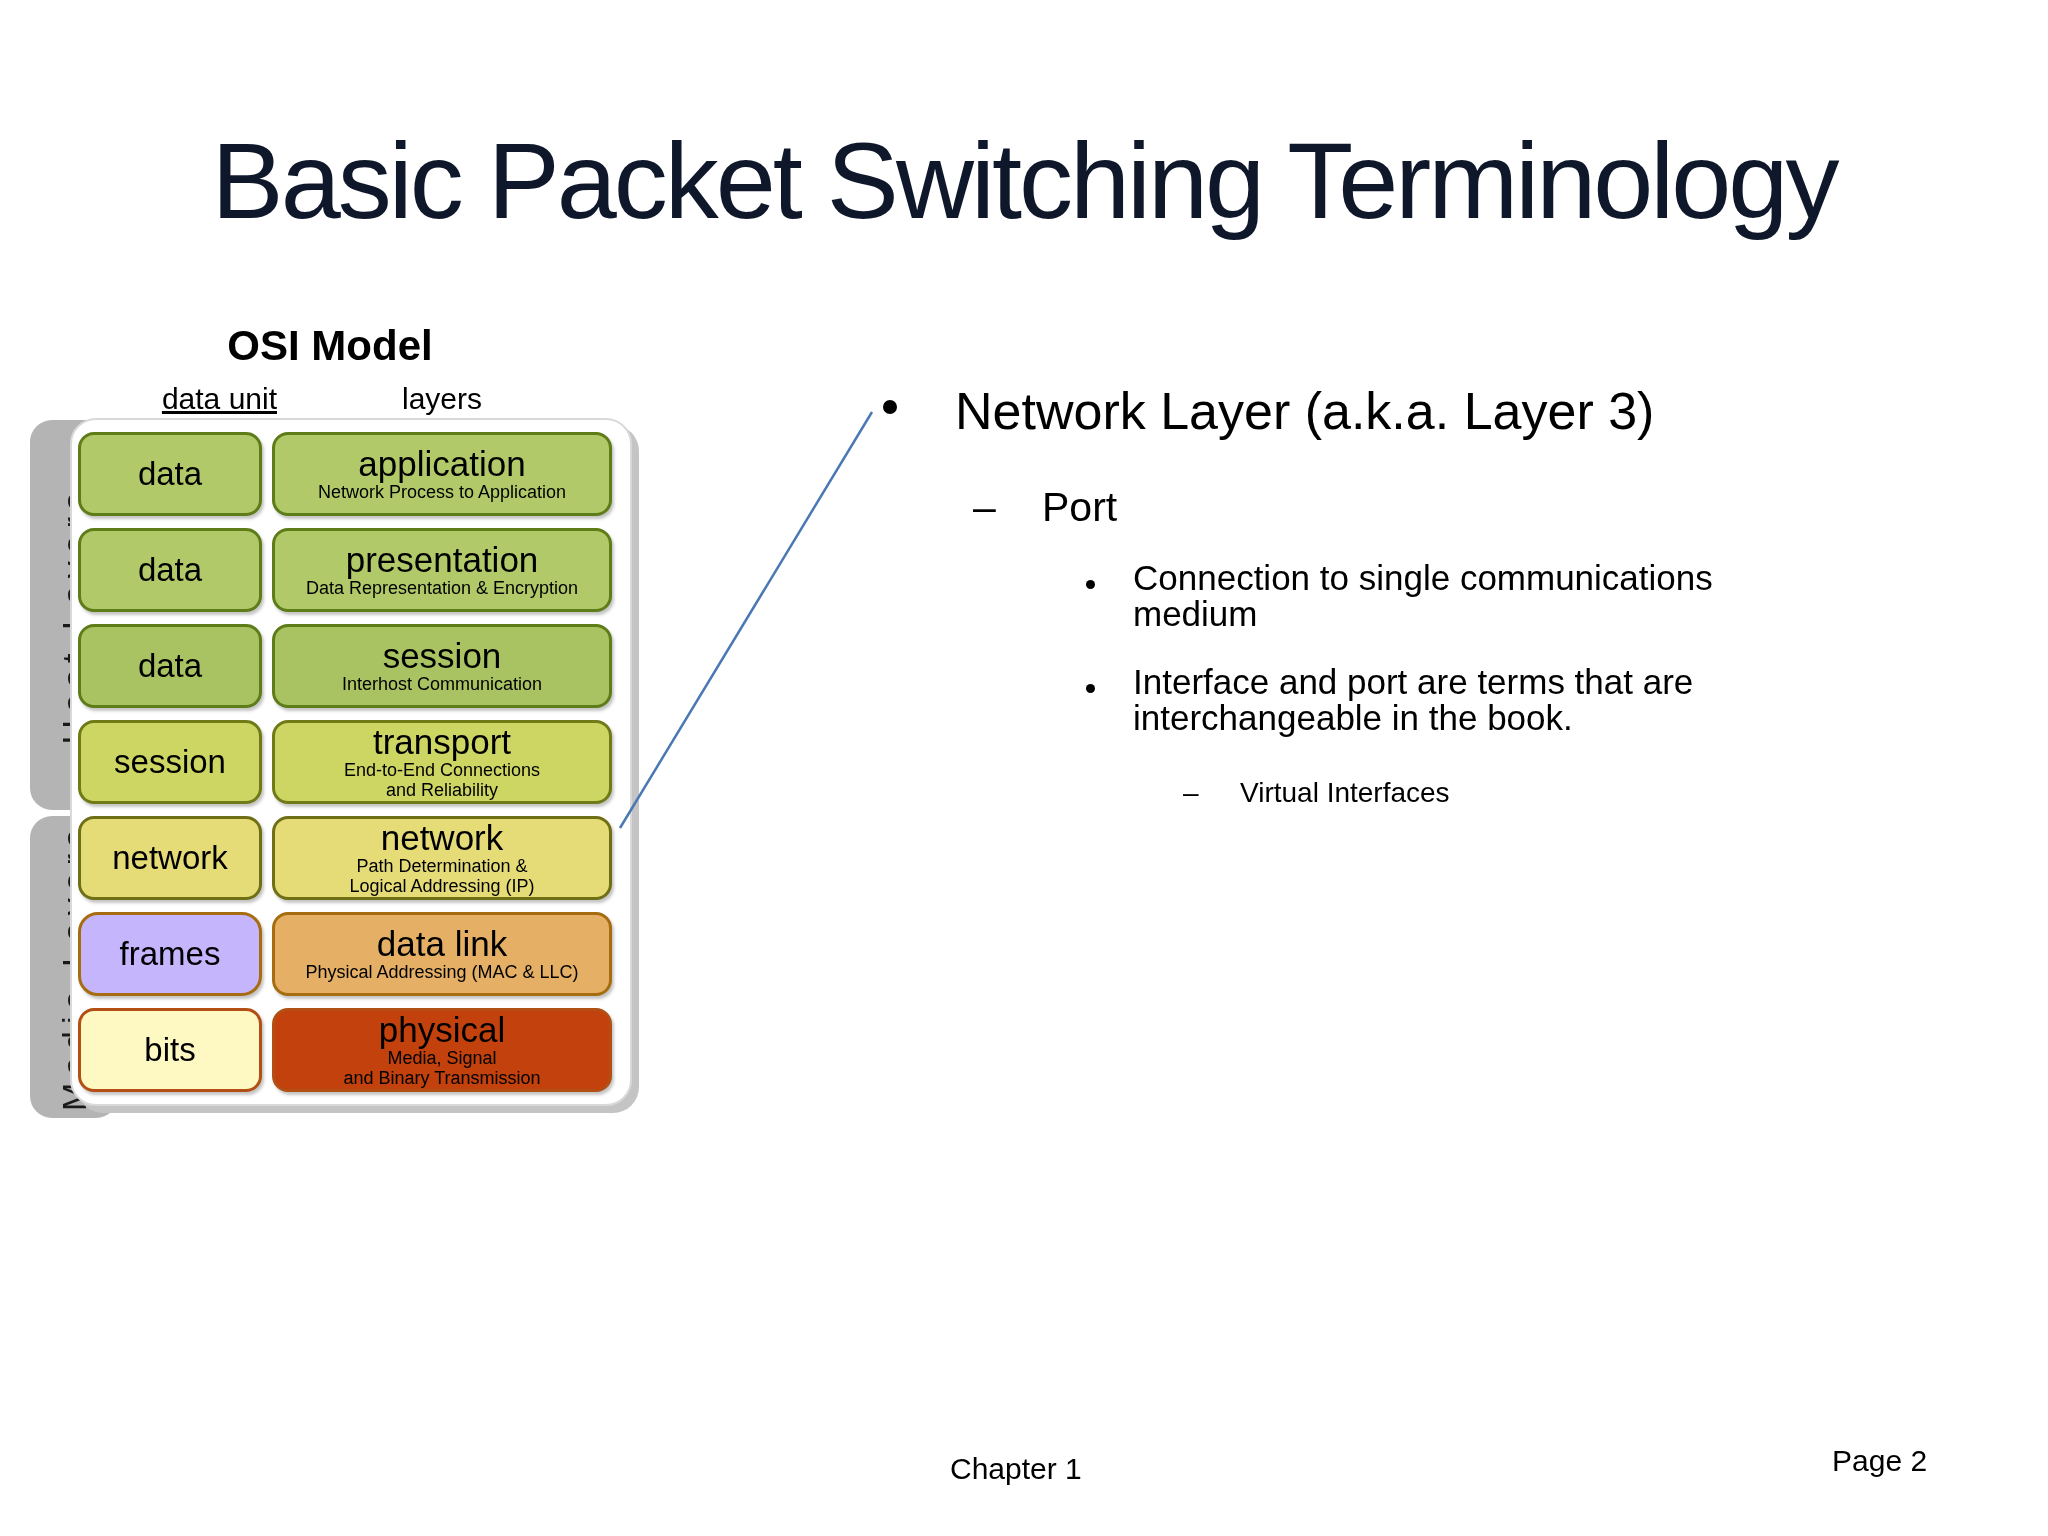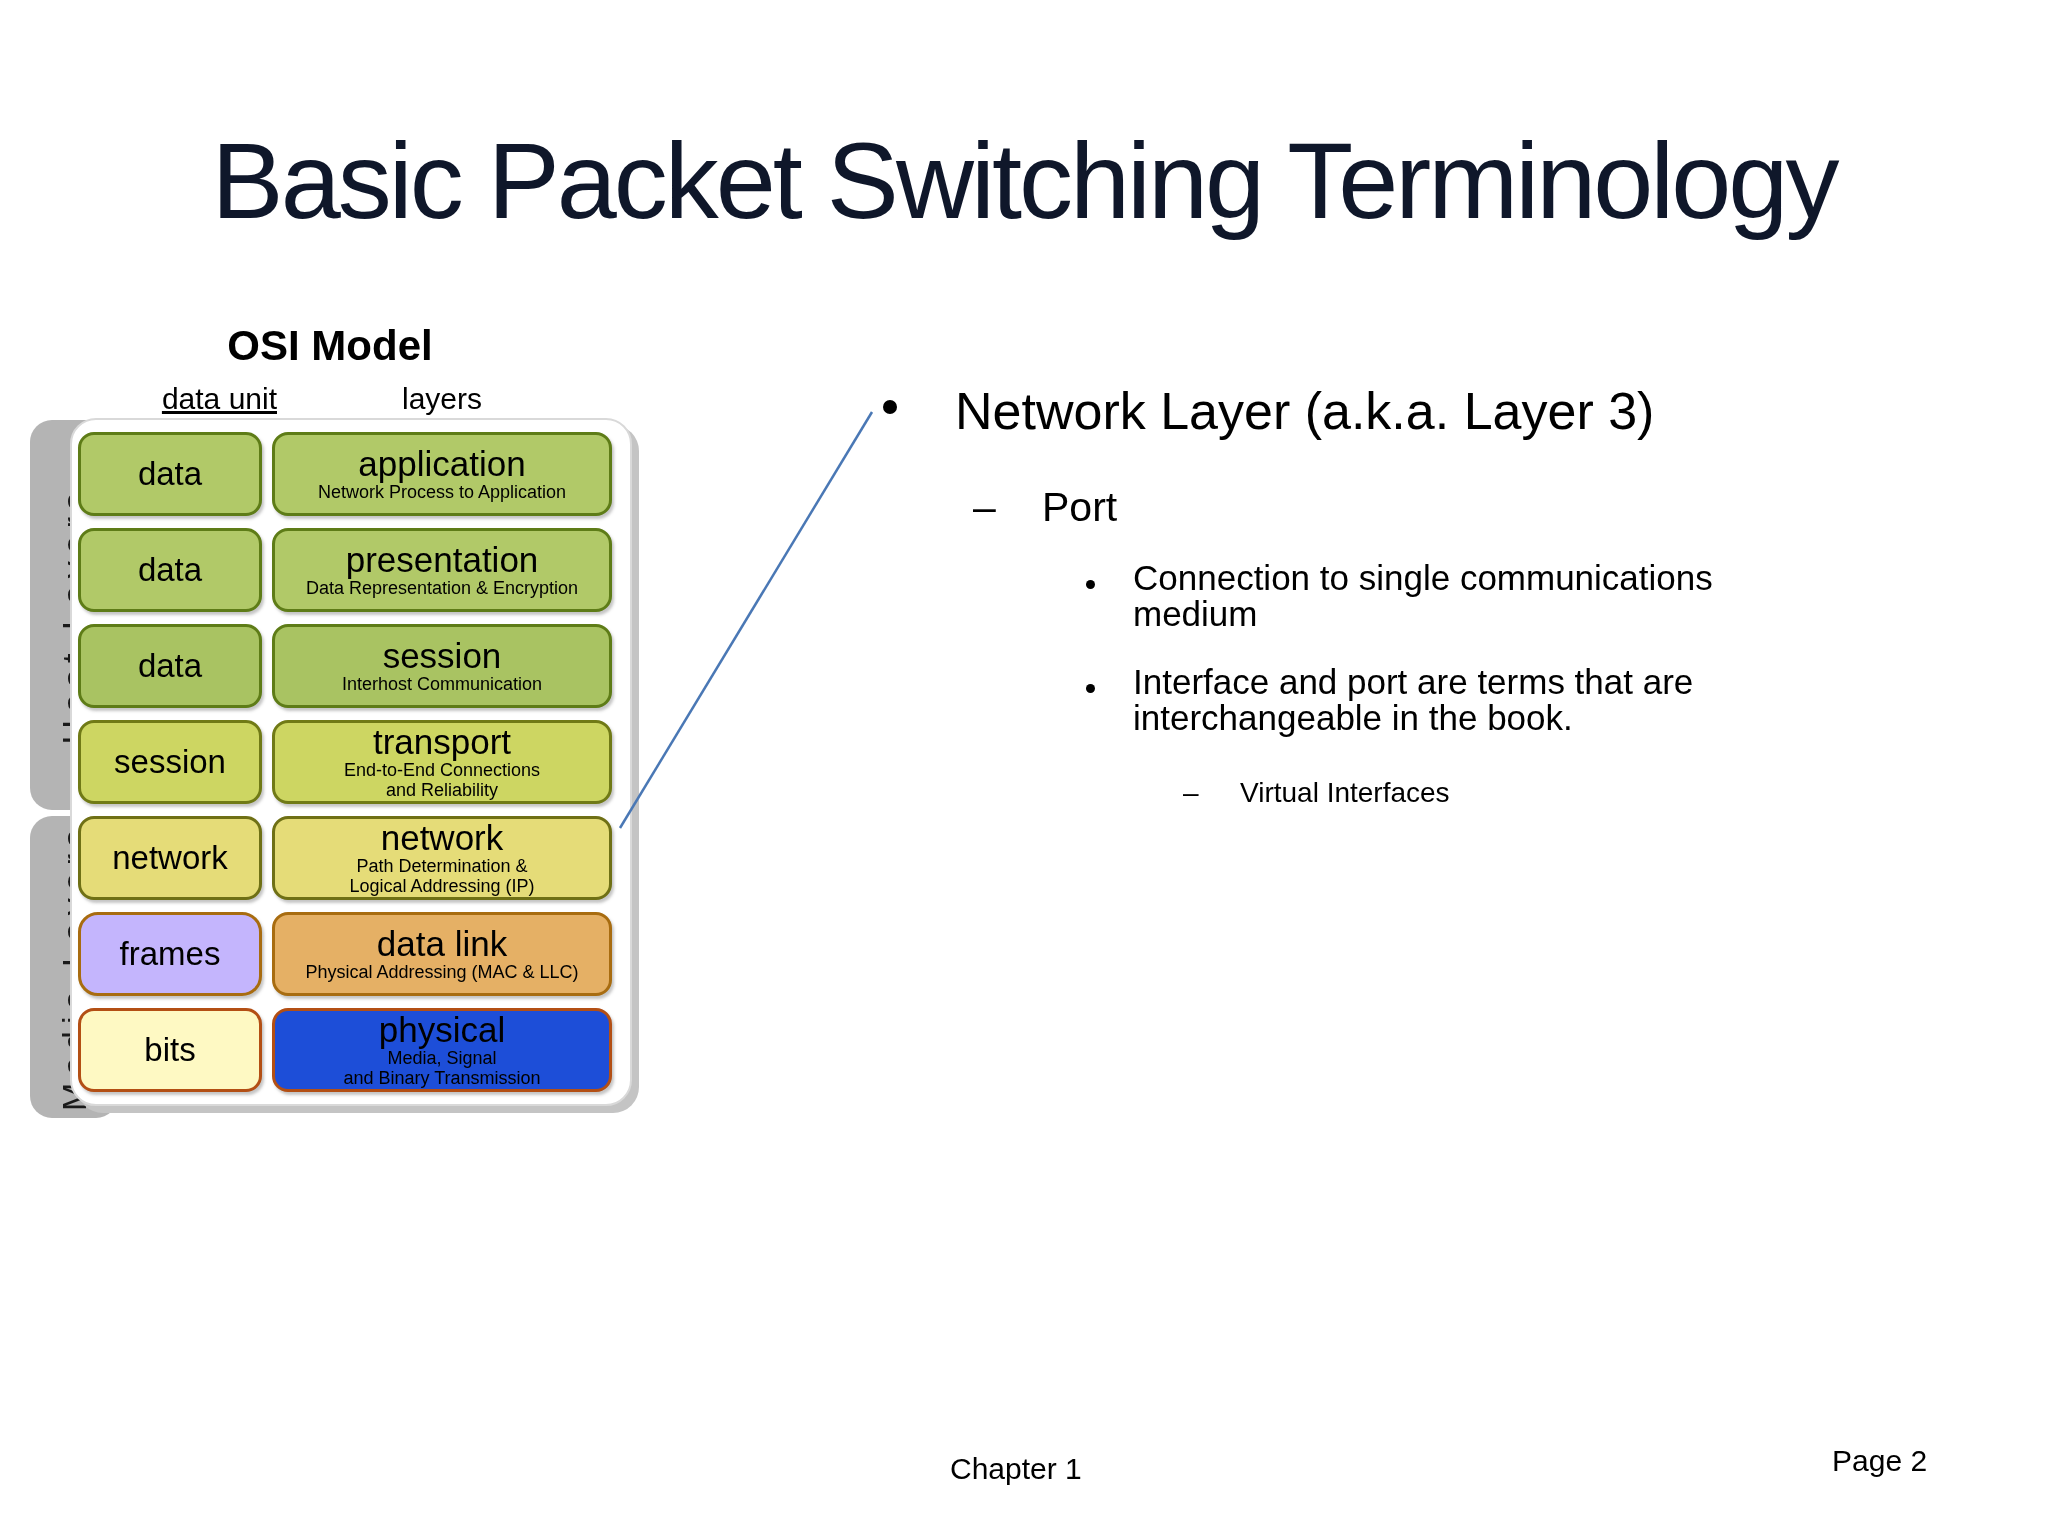--- a/index.html
+++ b/index.html
@@ -141,21 +141,21 @@
     <span>frames</span>
   </div>
 <div class="lbox r5" style="background: rgb(229, 176, 101); border-color: rgb(168, 108, 16);">
   <div class="lname">data link</div>
   <div class="ldesc">Physical Addressing (MAC &amp; LLC)</div>
 </div>
 
 <div class="ubox r6" style="background: #fef9c3; border-color: rgb(179, 79, 20);">
     <span>bits</span>
   </div>
-<div class="lbox r6" style="background: #1d4ed8; border-color: rgb(179, 79, 20);">
+<div class="lbox r6" style="background: #c2410c; border-color: rgb(179, 79, 20);">
   <div class="lname">physical</div>
   <div class="ldesc">Media, Signal
 and Binary Transmission</div>
 </div>
 
 <svg class="connector" viewBox="0 0 2048 1536">
   <line x1="620" y1="828" x2="872" y2="412" stroke="#4a78b5" stroke-width="2.5"></line>
 </svg>
 
 <div class="dot dot-l1"></div>

